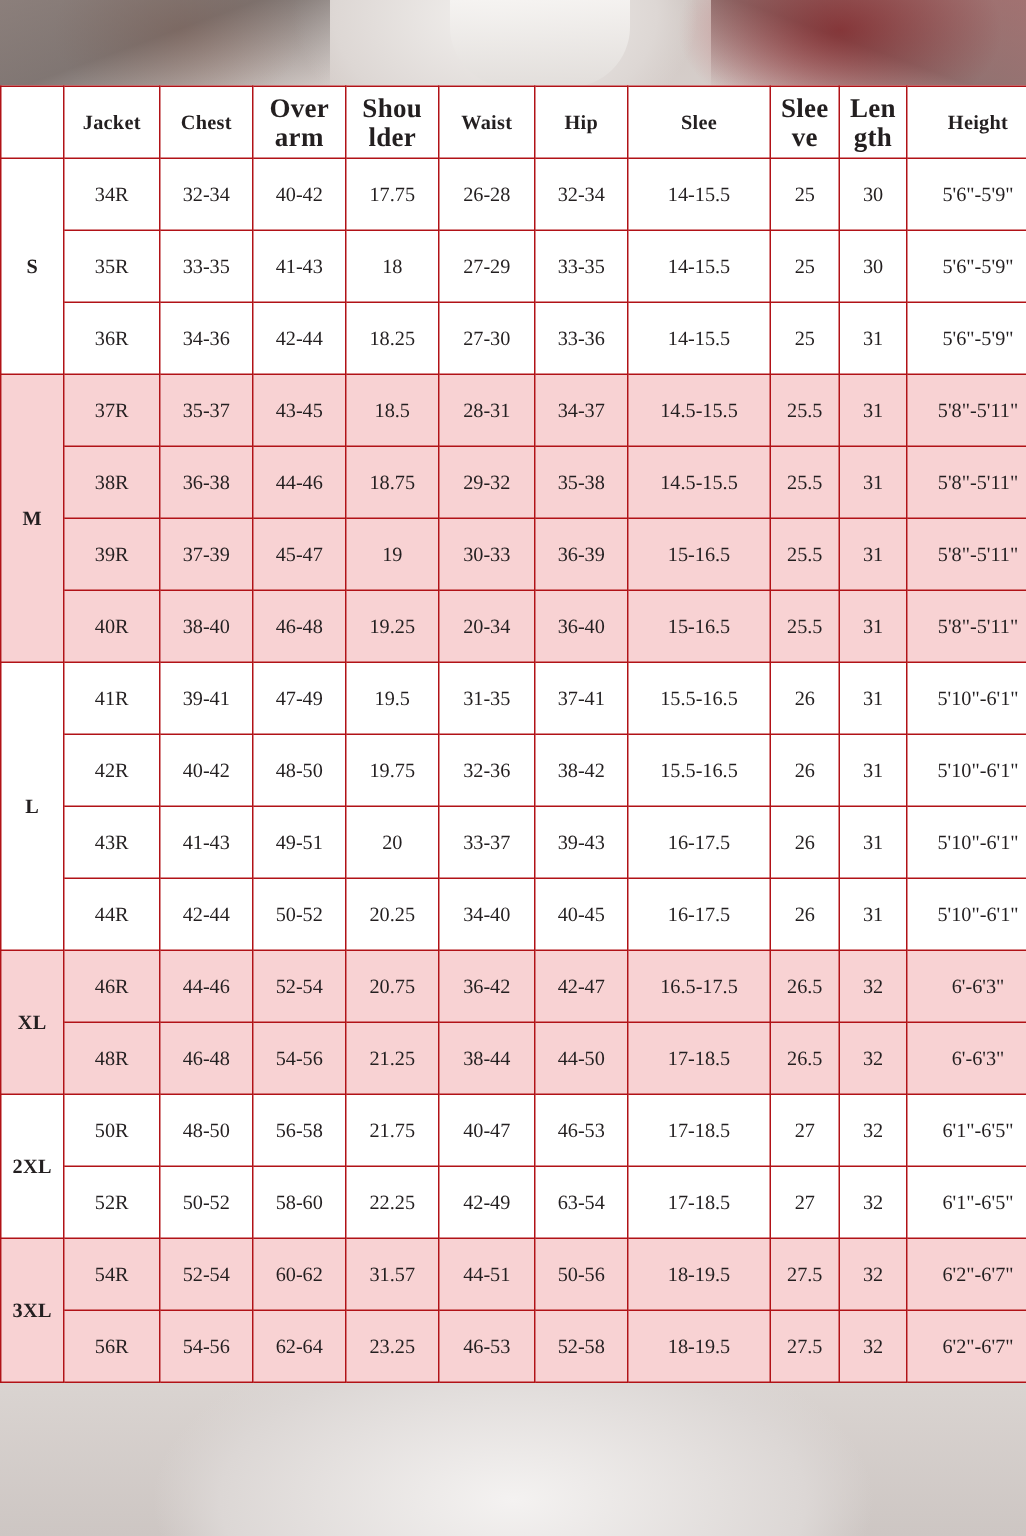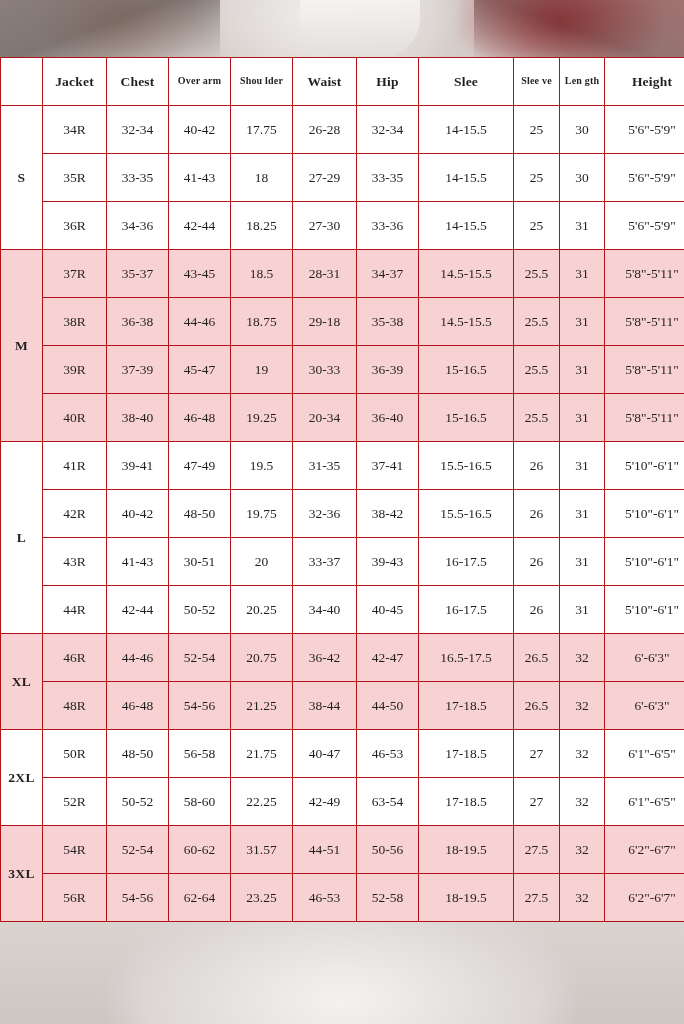--- a/index.html
+++ b/index.html
@@ -72,21 +72,21 @@
   thead th {
     background: #8d0d11;
     color: #ffffff;
     font-weight: bold;
     font-size: 14px;
     height: 73px;
     border-color: #8d0d11;
     letter-spacing: .2px;
   }
   thead th.narrow-word {
-    font-size: 10px;
+    font-size: 18px;
     line-height: 1.05;
   }
   td.group-cell {
     font-weight: bold;
     font-size: 16px;
     letter-spacing: .3px;
   }
   tr.pink td {
     background: #f8d2d3;
   }
@@ -195,21 +195,21 @@
           <td>14.5-15.5</td>
           <td class="bold-val">25.5</td>
           <td>31</td>
           <td>5'8"-5'11"</td>
         </tr>
         <tr class="pink">
           <td>38R</td>
           <td>36-38</td>
           <td>44-46</td>
           <td>18.75</td>
-          <td>29-18</td>
+          <td>29-32</td>
           <td>35-38</td>
           <td>14.5-15.5</td>
           <td class="bold-val">25.5</td>
           <td>31</td>
           <td>5'8"-5'11"</td>
         </tr>
         <tr class="pink">
           <td>39R</td>
           <td>37-39</td>
           <td>45-47</td>
@@ -254,21 +254,21 @@
           <td>32-36</td>
           <td>38-42</td>
           <td>15.5-16.5</td>
           <td class="bold-val">26</td>
           <td>31</td>
           <td>5'10"-6'1"</td>
         </tr>
         <tr>
           <td>43R</td>
           <td>41-43</td>
-          <td>30-51</td>
+          <td>49-51</td>
           <td>20</td>
           <td>33-37</td>
           <td>39-43</td>
           <td>16-17.5</td>
           <td class="bold-val">26</td>
           <td>31</td>
           <td>5'10"-6'1"</td>
         </tr>
         <tr>
           <td>44R</td>

